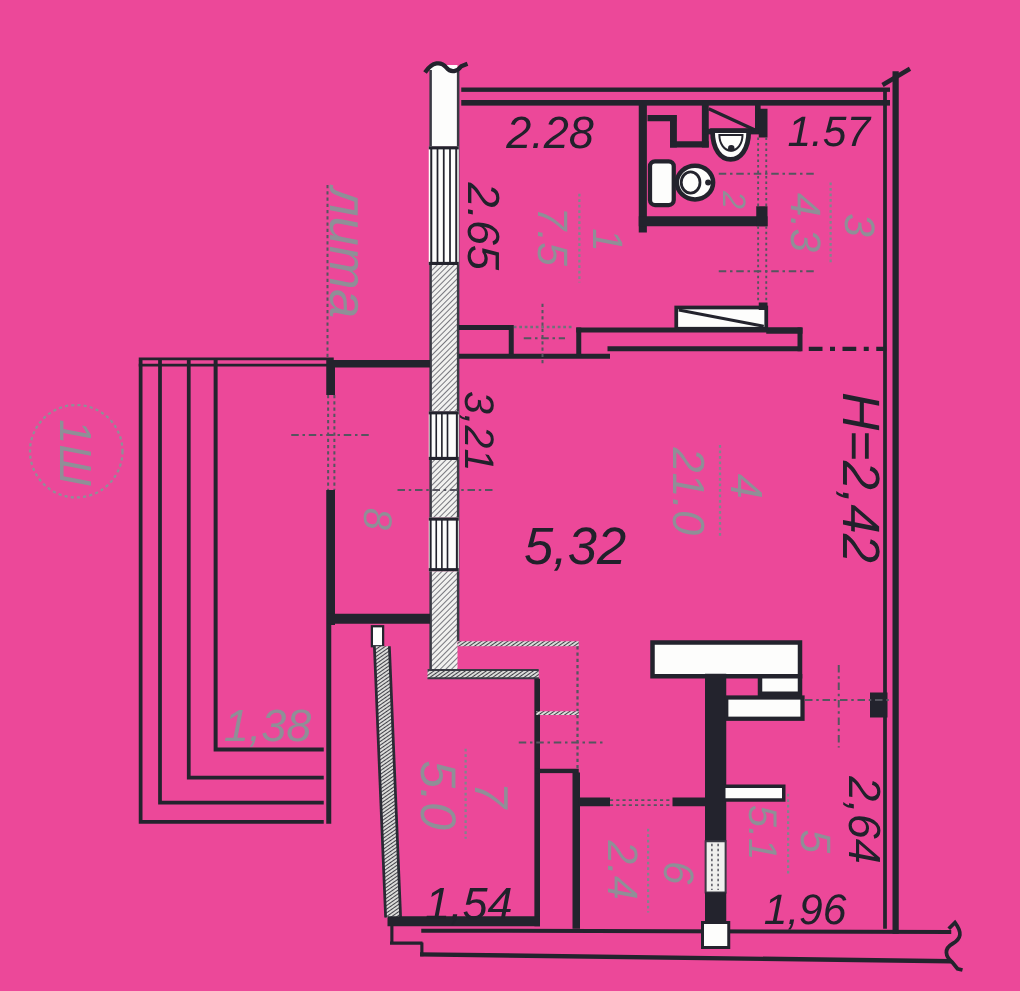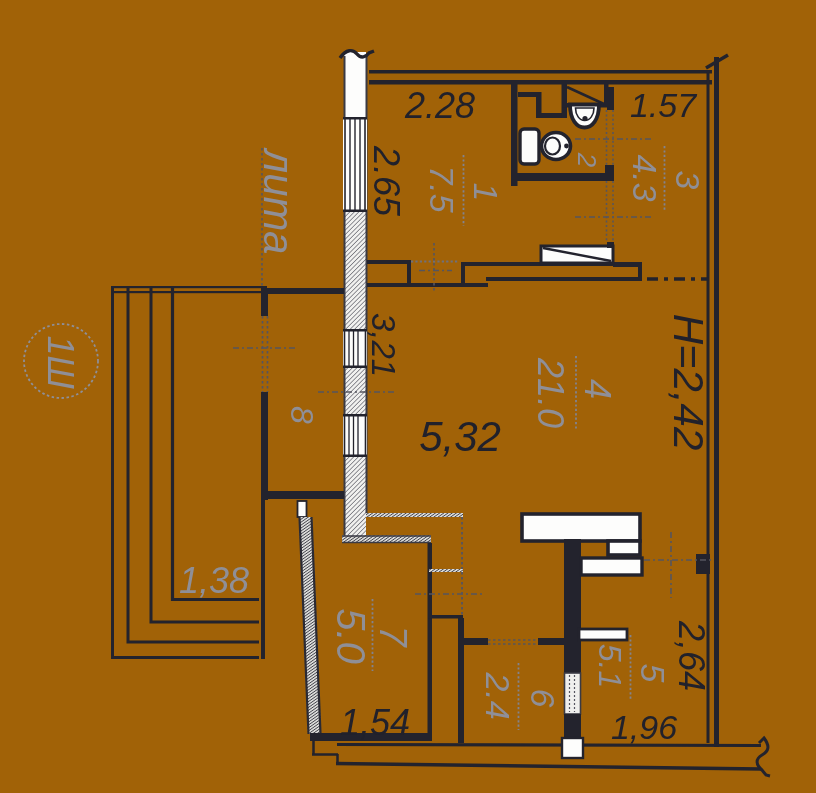--- a/index.html
+++ b/index.html
@@ -1,16 +1,16 @@
 <!DOCTYPE html>
 <html><head>
 <meta charset="utf-8">
 <style>
   html,body{margin:0;padding:0;background:#ffffff;}
-  .page{position:relative;width:816px;height:793px;background:#a16207;overflow:hidden;}
+  .page{position:relative;width:816px;height:793px;background:#ec4899;overflow:hidden;}
   svg{position:absolute;left:0;top:0;}
   text{font-family:"Liberation Sans",sans-serif;font-style:italic;}
   .dim{fill:#21212b;}
   .lbl{fill:#8f8f97;}
 </style>
 </head>
 <body>
 <div class="page">
 <svg width="816" height="793" viewBox="0 0 816 793">
 <defs>

